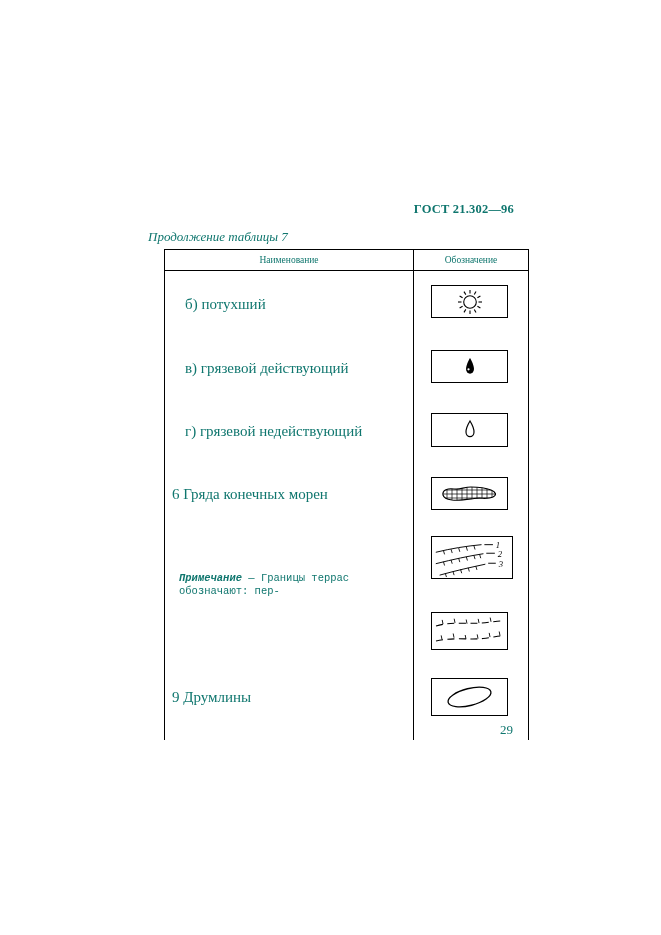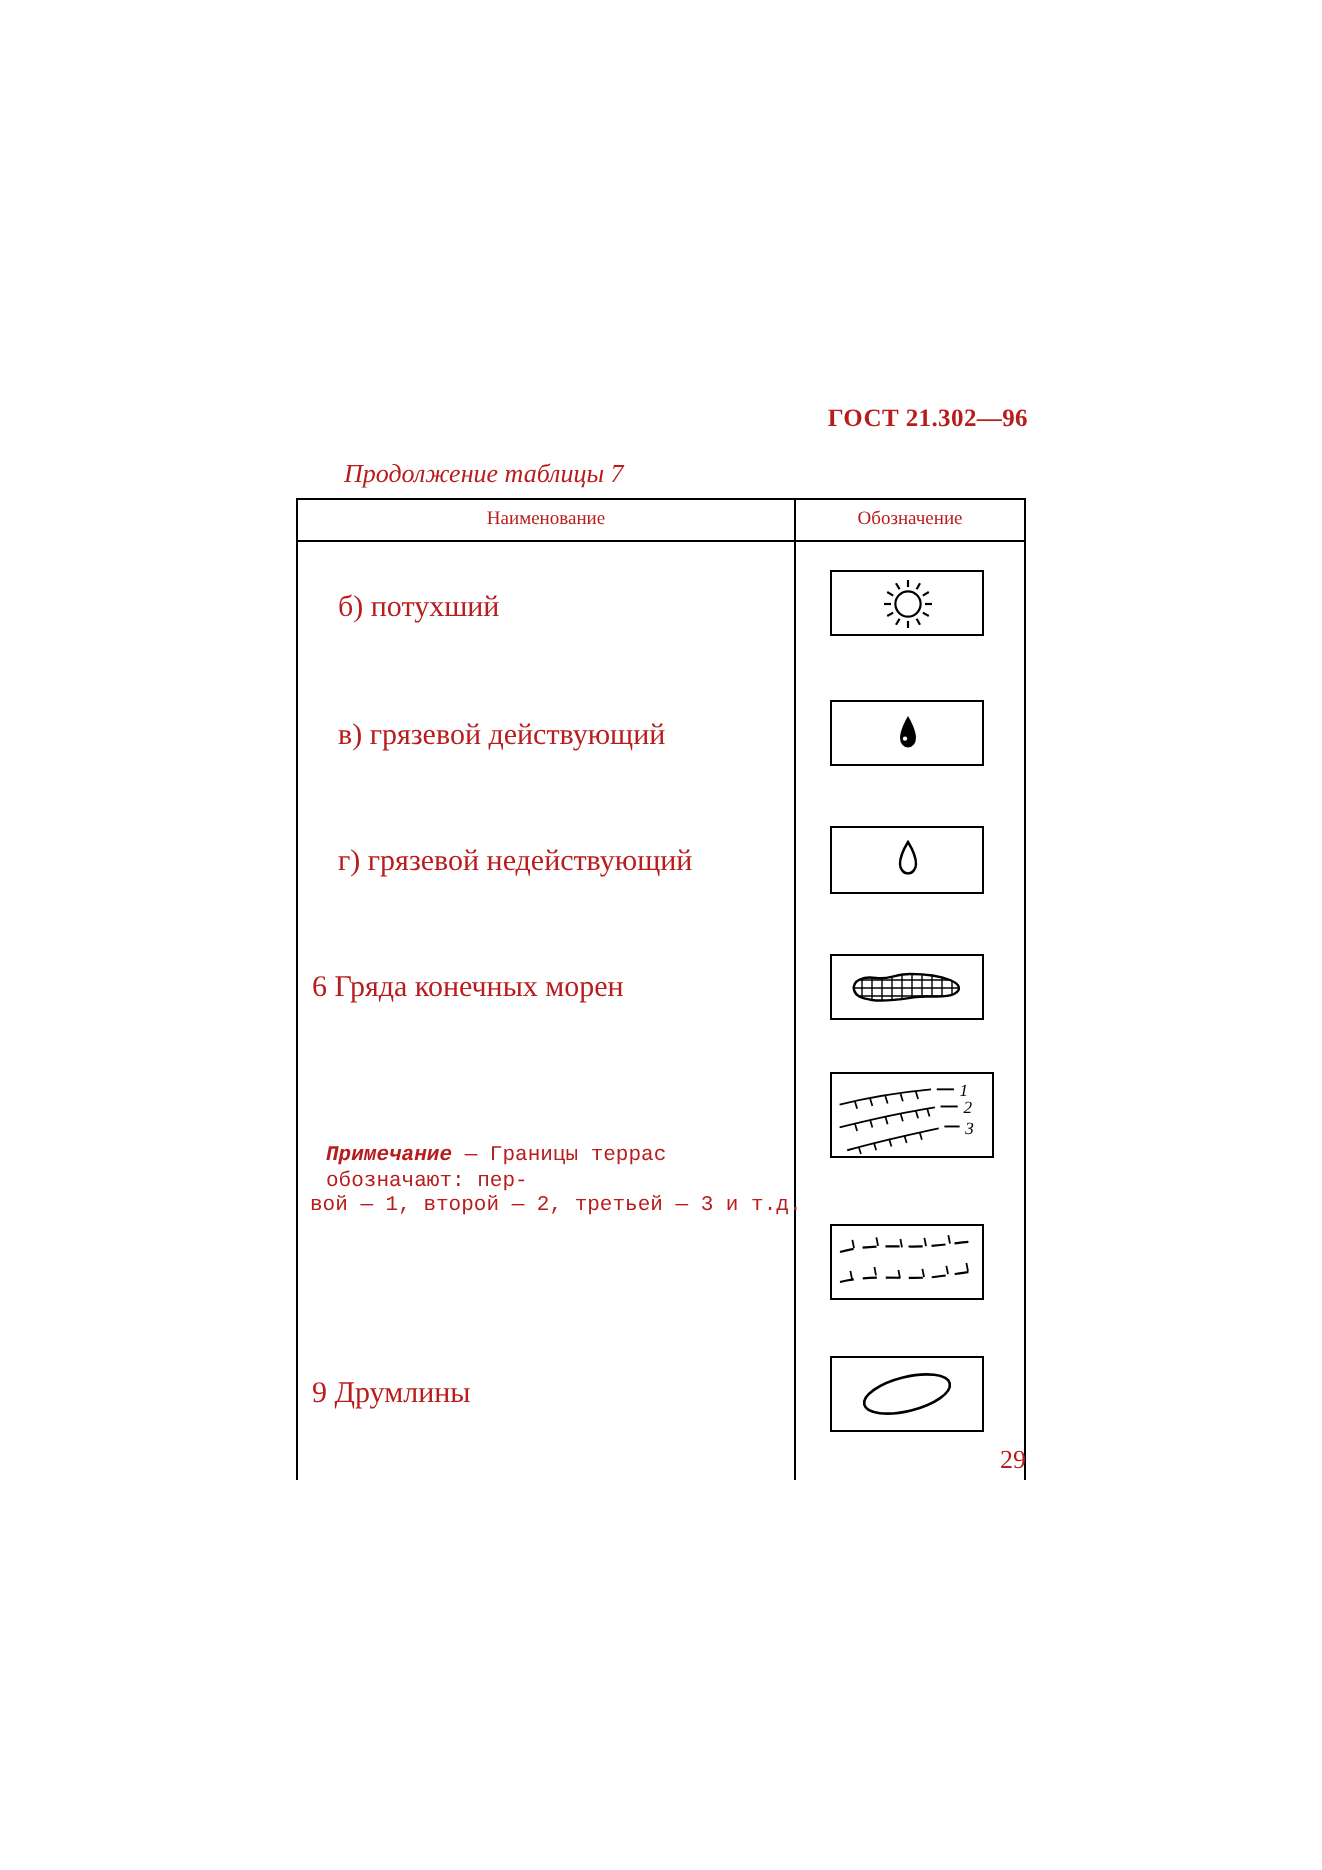--- a/index.html
+++ b/index.html
@@ -1,31 +1,31 @@
 <!DOCTYPE html>
 <html><head>
 <meta charset="utf-8">
 <style>
   html,body { margin:0; padding:0; background:#e8e8e8; }
   .page {
     position:relative; width:661px; height:935px; margin:0 auto;
-    background:#ffffff; color:#b91c1c;
+    background:#ffffff; color:#0f766e;
     font-family:"Liberation Serif", serif;
     overflow:hidden;
   }
   .doc-number {
     position:absolute; top:202px; left:340px; width:174px;
     text-align:right; font-weight:bold; font-size:12.5px; letter-spacing:0.2px;
   }
   .caption {
     position:absolute; top:229px; left:148px;
-    font-style:italic; font-size:13px;margin-left:24px;
+    font-style:italic; font-size:13px;
   }
   .gtable {
-    position:absolute; left:148px; top:249px; width:365px; height:491px;
+    position:absolute; left:164px; top:249px; width:365px; height:491px;
     border-top:1.4px solid #000; border-left:1.4px solid #000; border-right:1.4px solid #000;
     box-sizing:border-box; background:#fff;
   }
   .thead { display:flex; height:20px; border-bottom:1.2px solid #000; }
   .th { display:flex; align-items:center; justify-content:center; font-size:9.5px; }
   .th-name { width:249px; border-right:1.2px solid #000; box-sizing:border-box; }
   .th-sym { flex:1; }
   .tbody { position:absolute; top:20px; left:0; right:0; bottom:0; }
   .col-divider { position:absolute; left:248px; top:0; bottom:0; width:1.2px; background:#000; }
   .row-name { position:absolute; left:7px; font-size:15px; white-space:nowrap; }
@@ -118,21 +118,20 @@
             <line x1="4" y1="10" x2="66" y2="10"></line>
               <line x1="4" y1="14" x2="66" y2="14"></line>
             <line x1="4" y1="18" x2="66" y2="18"></line>
           </g>
           <path d="M8,15 C7,10 13,8 19,9 C25,10 29,7 36,7 C43,7 51,8 56,10 C61,12 62,15 58,17 C53,19.5 46,17.5 39,18.5 C32,19.5 24,21 17,20 C11,19 9,18 8,15 Z" fill="none" stroke="#000" stroke-width="1.2"></path>
         </svg>
       </div>
 
       <div class="note" style="top:302px">
         <div class="note-l1"><span class="note-label">Примечание</span><span> — Границы террас обозначают: пер-</span></div>
-        <div class="note-l2">вой — 1, второй — 2, третьей — 3 и т.д.</div>
       </div>
       <div class="sym-box wide" style="top:266px;height:43px">
         <svg width="78" height="40" viewBox="0 0 80 42">
           <g stroke="#000" stroke-width="1" fill="none">
             <path d="M2,15 C18,11 34,8.5 50,7"></path>
             <path d="M2,27 C20,22.5 36,19 52,16.5"></path>
             <path d="M6,39 C24,34 40,30.5 54,27.5"></path>
             <line x1="53" y1="7" x2="62" y2="7"></line>
             <line x1="55" y1="16" x2="64" y2="16"></line>
             <line x1="57" y1="26.5" x2="65" y2="26.5"></line>

